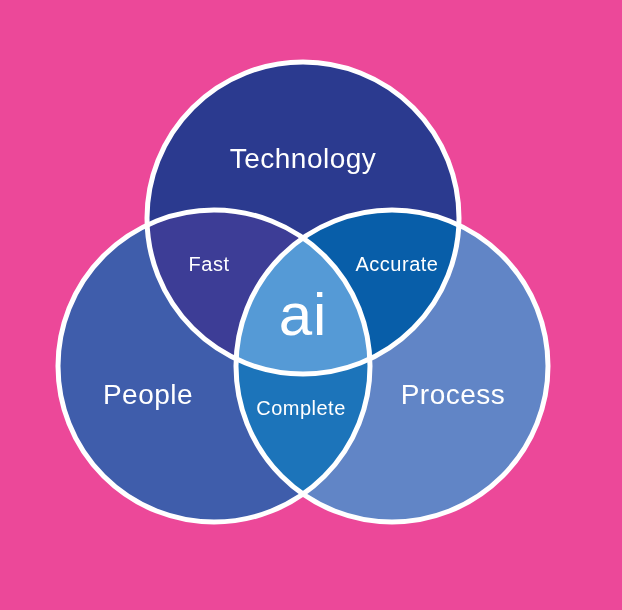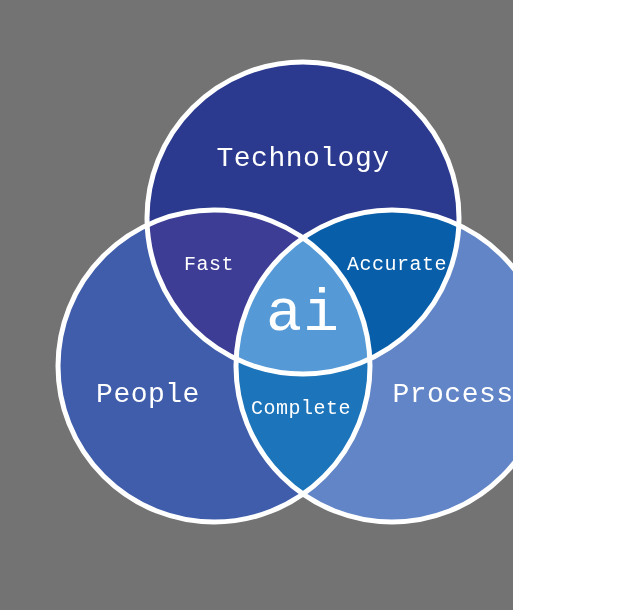--- a/index.html
+++ b/index.html
@@ -3,25 +3,24 @@
 <meta charset="utf-8">
 <style>
   html, body {
     margin: 0;
     padding: 0;
     background: #ffffff;
     font-family: "Liberation Sans", sans-serif;
   }
   .stage {
     position: relative;
-    width: 513px;
+    width: 622px;
     height: 610px;
-    background: #737373;
+    background: #ec4899;
     overflow: hidden;
-    font-family: Liberation Mono, monospace;
   }
   svg { display: block; }
   .circle-outline {
     fill: none;
     stroke: #ffffff;
     stroke-width: 5;
   }
   .set-label {
     fill: #ffffff;
     font-size: 28px;

